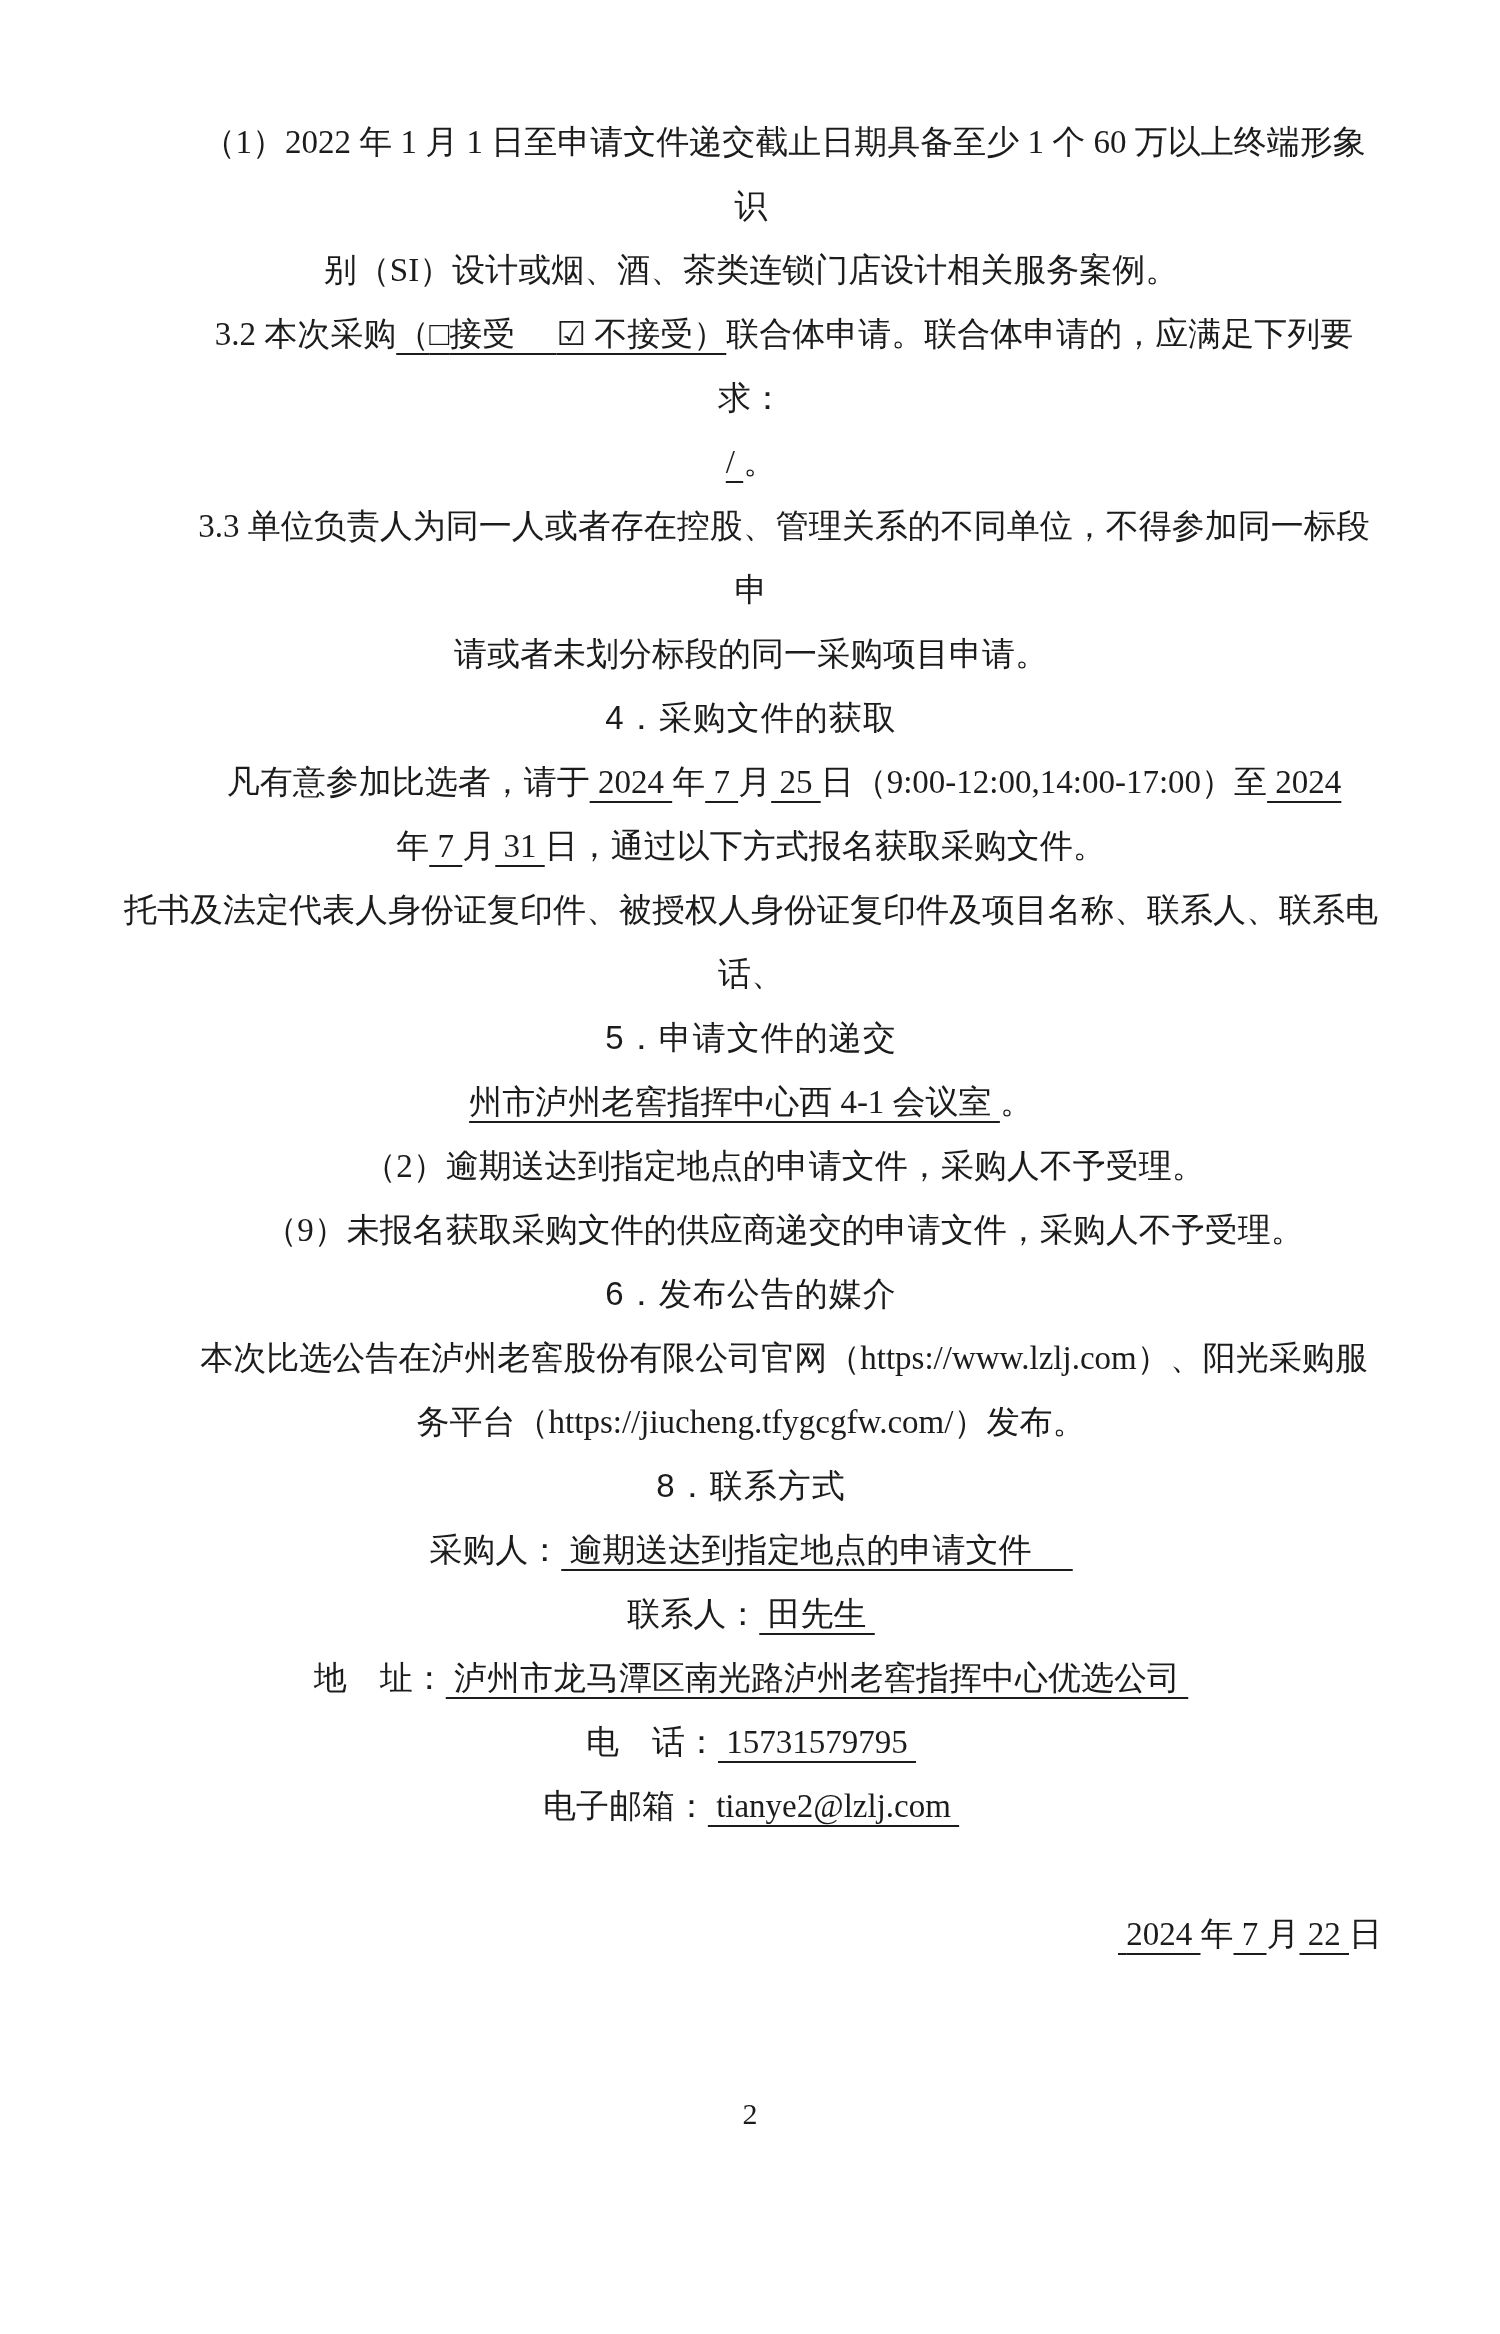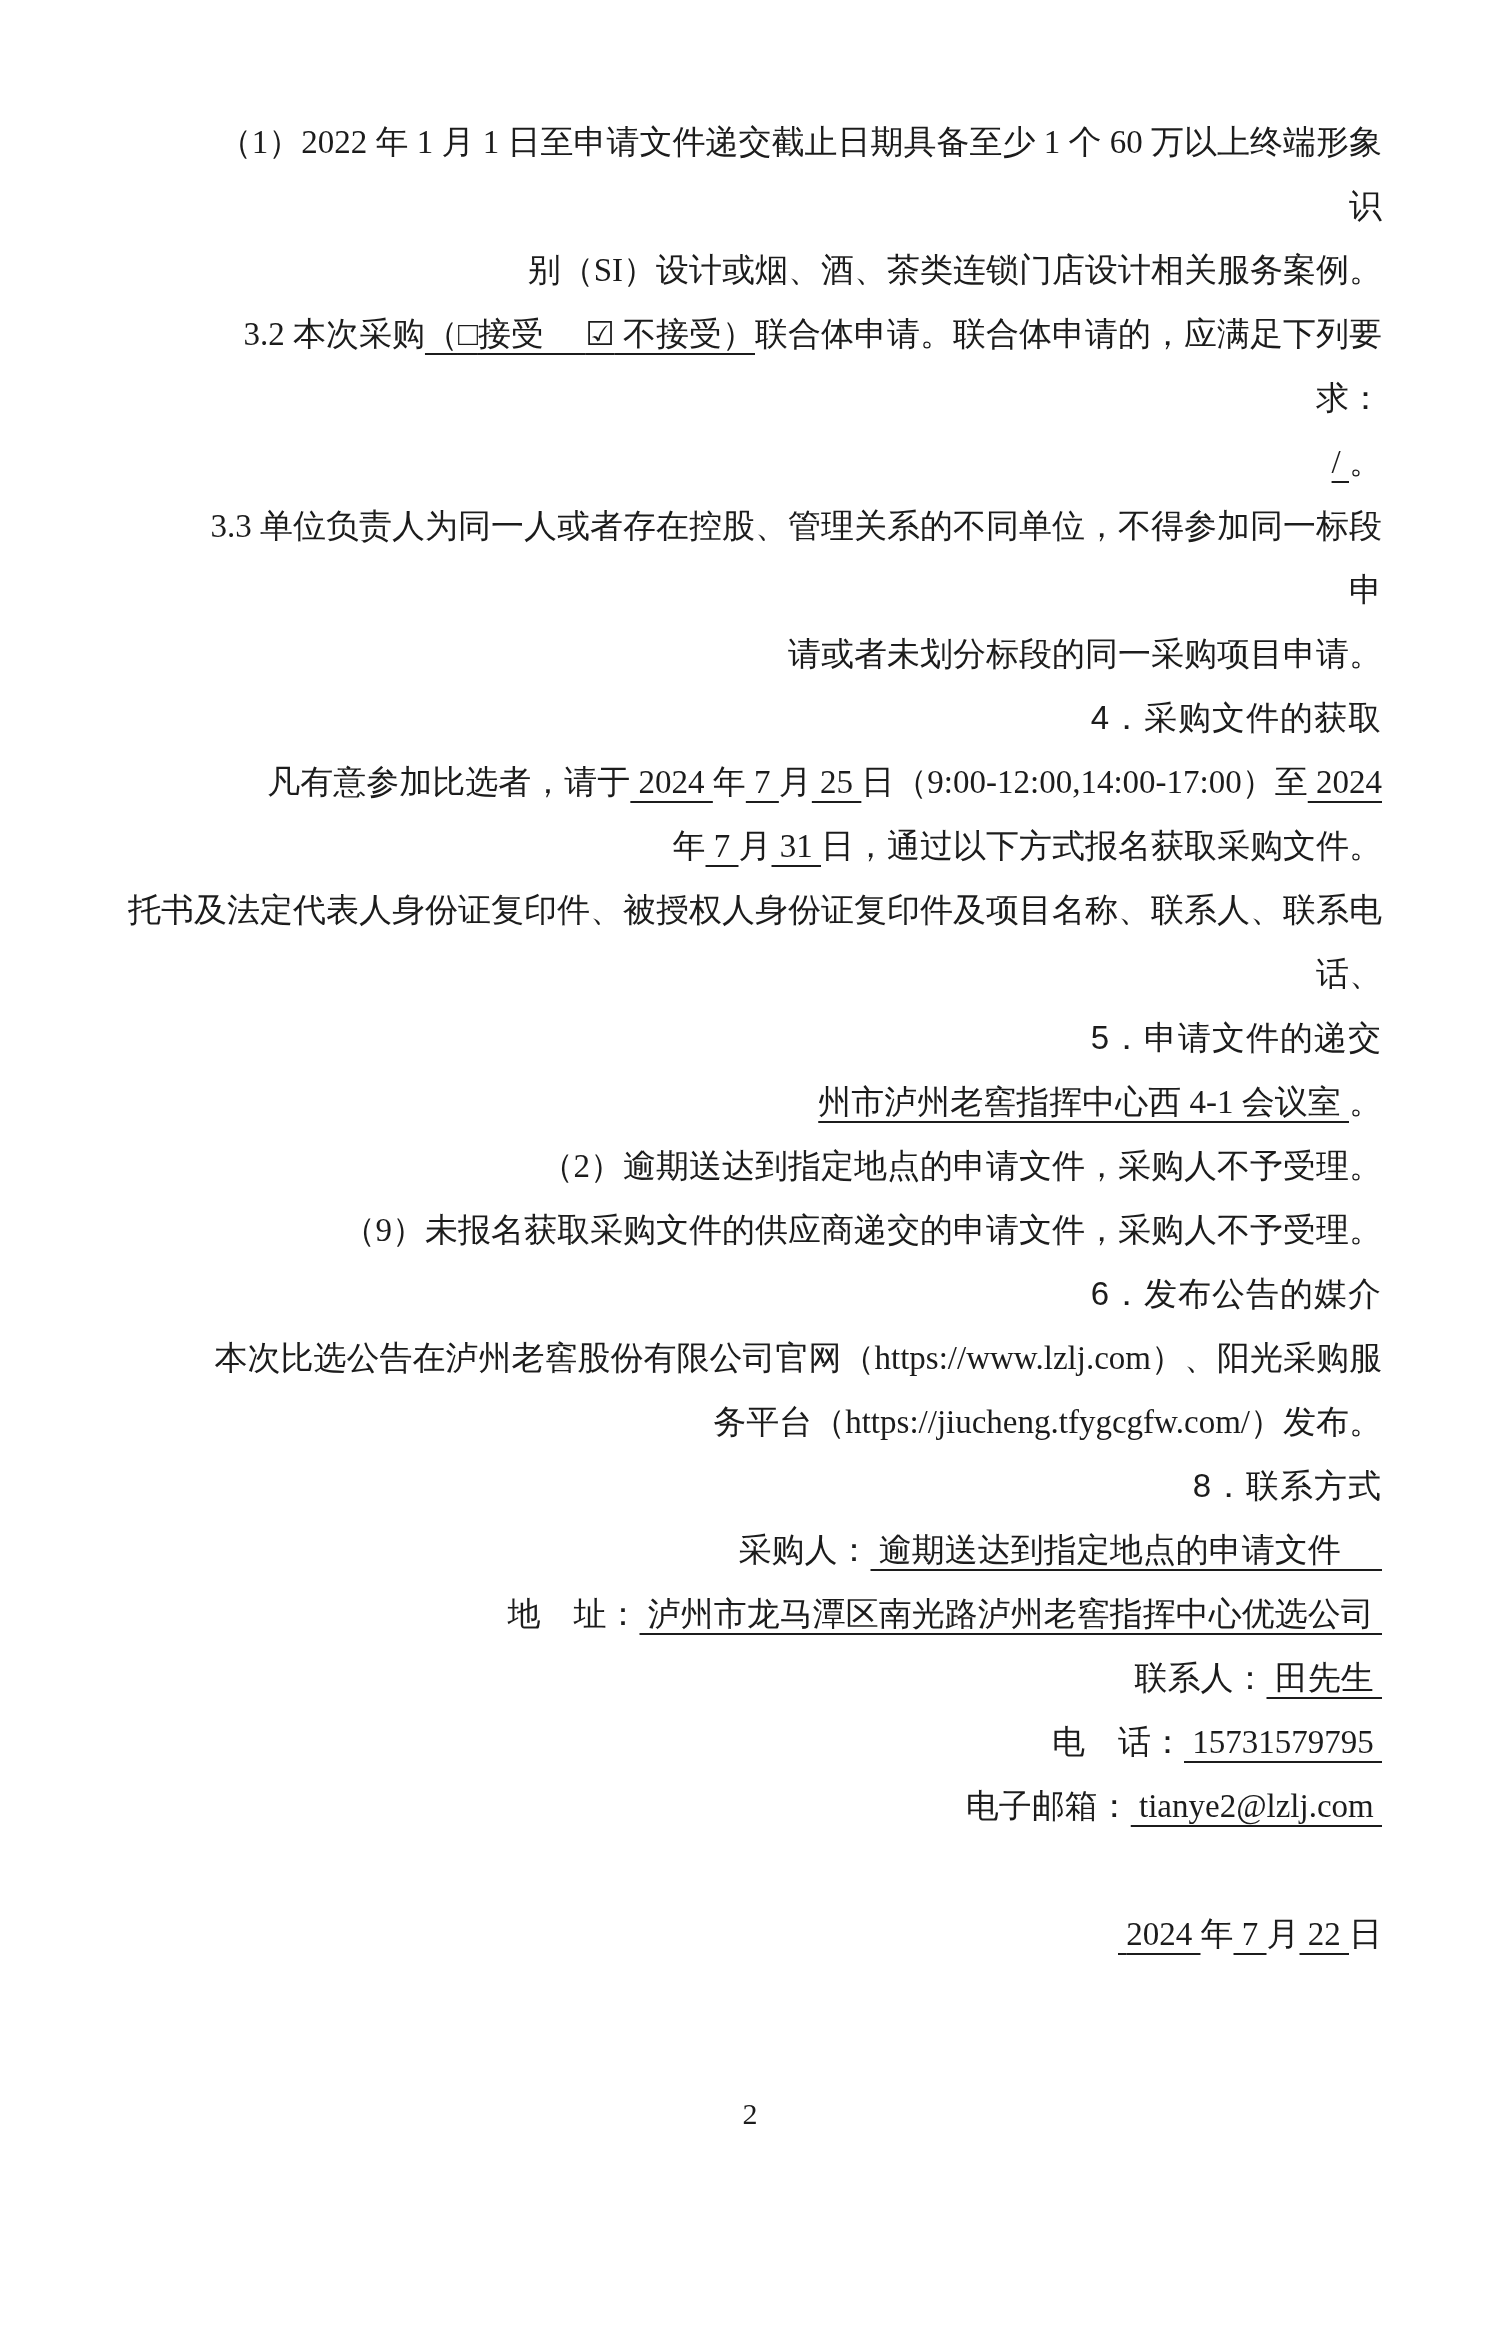--- a/index.html
+++ b/index.html
@@ -24,21 +24,21 @@
     position: absolute;
     left: 120px;
     top: 110px;
     width: 1262px;
   }
   .line {
     font-size: 33px;
     line-height: 64px;
     min-height: 64px;
     white-space: pre-wrap;
-    text-align: right;
+    text-align: center;
   }
   .line.indent {
     text-indent: 66px;
   }
   .line.heading {
     font-weight: 400;
     font-family: "Liberation Sans", "DejaVu Sans", sans-serif;
     letter-spacing: 1px;
   }
   .line.right {
@@ -76,21 +76,21 @@
       <div class="line"><span>托书及法定代表人身份证复印件、被授权人身份证复印件及项目名称、联系人、联系电话、</span></div>
       <div class="line heading"><span>5．申请文件的递交</span></div>
       <div class="line"><span class="u">州市泸州老窖指挥中心西 4-1 会议室 </span><span>。</span></div>
       <div class="line indent"><span>（2）逾期送达到指定地点的申请文件，采购人不予受理。</span></div>
       <div class="line indent"><span>（9）未报名获取采购文件的供应商递交的申请文件，采购人不予受理。</span></div>
       <div class="line heading"><span>6．发布公告的媒介</span></div>
       <div class="line indent"><span>本次比选公告在泸州老窖股份有限公司官网（https://www.lzlj.com）、阳光采购服</span></div>
       <div class="line"><span>务平台（https://jiucheng.tfygcgfw.com/）发布。</span></div>
       <div class="line heading"><span>8．联系方式</span></div>
       <div class="line"><span>采购人：</span><span class="u"> 逾期送达到指定地点的申请文件　 </span></div>
+      <div class="line"><span>联系人：</span><span class="u"> 田先生 </span></div>
       <div class="line"><span>地　址：</span><span class="u"> 泸州市龙马潭区南光路泸州老窖指挥中心优选公司 </span></div>
-      <div class="line"><span>联系人：</span><span class="u"> 田先生 </span></div>
       <div class="line"><span>电　话：</span><span class="u"> 15731579795 </span></div>
       <div class="line"><span>电子邮箱：</span><span class="u"> tianye2@lzlj.com </span></div>
       <div class="line spacer"></div>
       <div class="line right"><span class="u"> 2024 </span><span>年</span><span class="u"> 7 </span><span>月</span><span class="u"> 22 </span><span>日</span></div>
     </div>
   <div class="page-number">2</div>
 </div>
 
 </body></html>

